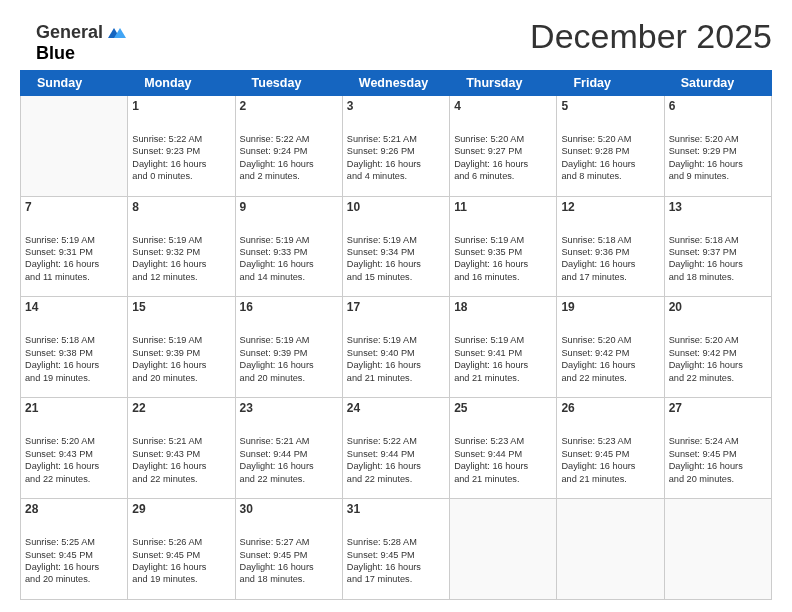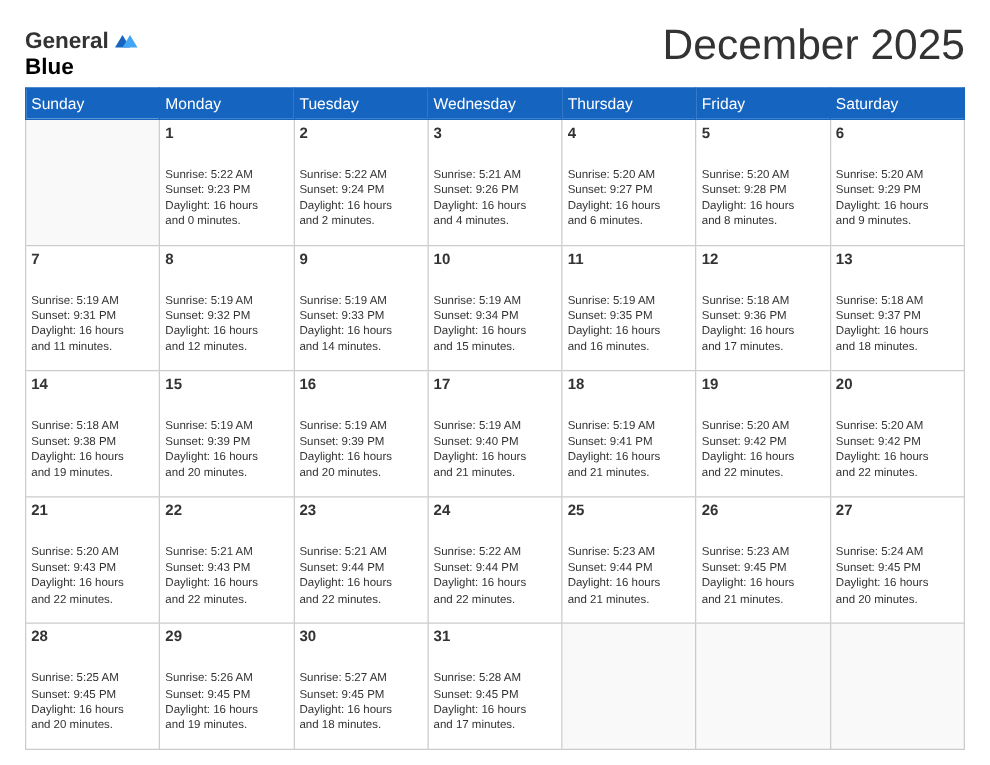--- a/index.html
+++ b/index.html
@@ -15,20 +15,21 @@
       height: 612px;
       padding: 18px 20px 12px 20px;
       display: flex;
       flex-direction: column;
     }
     .header {
       display: flex;
       align-items: flex-start;
       justify-content: space-between;
       margin-bottom: 6px;
+      margin-left: 16px;
     }
     .logo {
       display: flex;
       align-items: center;
       margin-top: 4px;
     }
     .logo-text {
       font-size: 18px;
       font-weight: bold;
       color: #333;
@@ -55,22 +56,22 @@
     }
     .calendar-table {
       width: 100%;
       border-collapse: collapse;
       flex: 1;
     }
     .calendar-table thead th {
       background: #1565c0;
       color: #fff;
       font-size: 12.5px;
-      font-weight: normal;
-      padding: 5px 4px;
+      font-weight: bold;
+      padding: 5px 16px;
       border: 1px solid #1565c0;
       text-align: left;
     }
     .calendar-table tbody td {
       border: 1px solid #ccc;
       vertical-align: top;
       padding: 3px 4px;
       font-size: 9.5px;
       color: #333;
       width: 107px;

